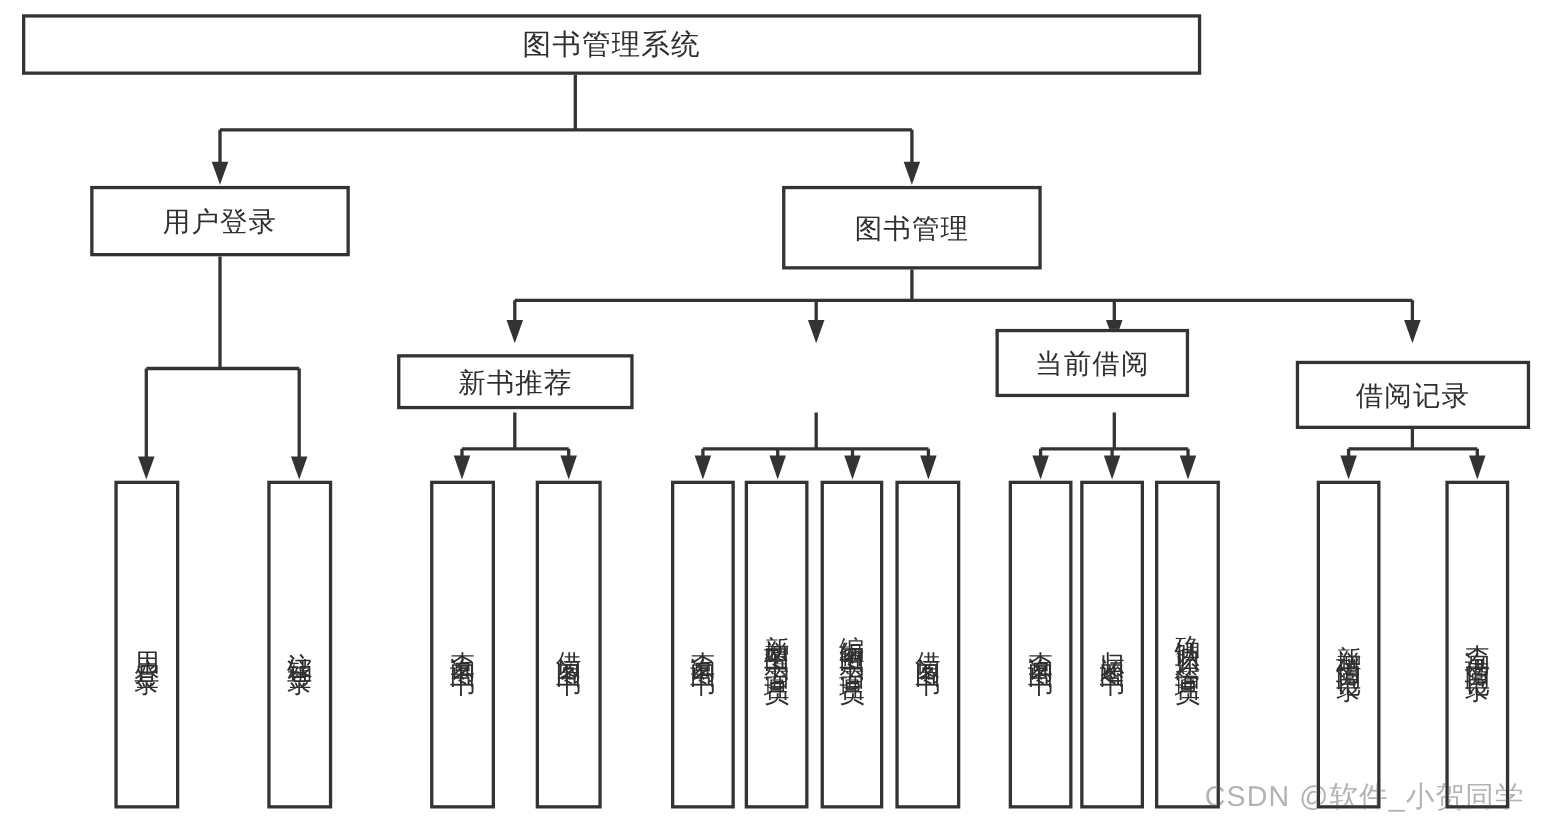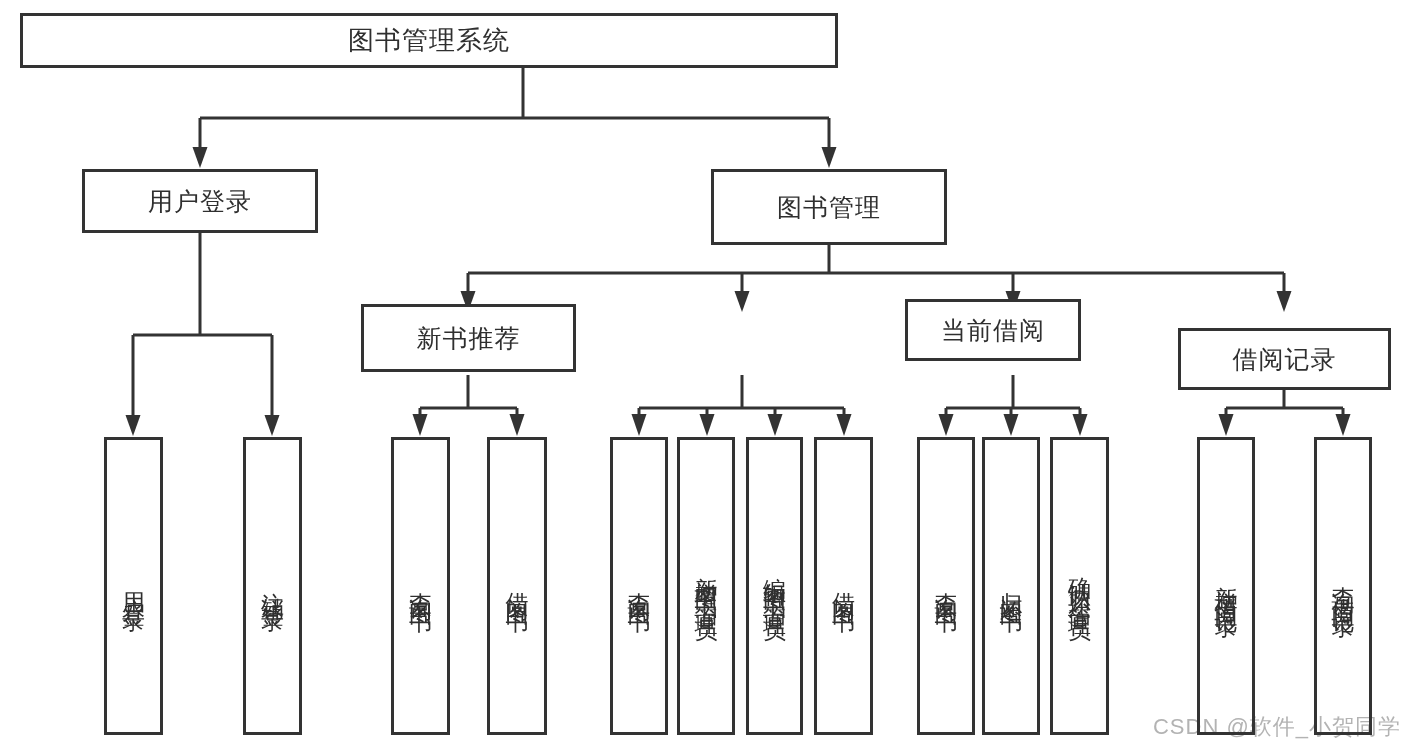--- a/index.html
+++ b/index.html
@@ -33,22 +33,22 @@
   .vnode{font-size:23px;}
   .vnode .vtext{
     writing-mode:vertical-rl;
     text-orientation:mixed;
     letter-spacing:6px;
     line-height:1;
     white-space:nowrap;
   }
   .watermark{
     position:absolute;
-    right:4px;bottom:5px;
-    font-size:22px;
+    right:19px;bottom:5px;
+    font-size:26px;
     color:var(--watermark);
     letter-spacing:1px;
     mix-blend-mode:darken;
     pointer-events:none;
   }
 </style>
 </head>
 <body>
 
 <div id="canvas">
@@ -89,32 +89,32 @@
       <polygon points="1003.5,414 1018.5,414 1011,436"></polygon>
       <polygon points="1072.5,414 1087.5,414 1080,436"></polygon>
     </g>
     <g>
       <path d="M1284 375 V408 M1226 408 H1343 M1226 408 V415 M1343 408 V415"></path>
       <polygon points="1218.5,414 1233.5,414 1226,436"></polygon>
       <polygon points="1335.5,414 1350.5,414 1343,436"></polygon>
     </g>
   </svg>
 
-  <div class="node hnode root" style="left:20px;top:13px;width:818px;height:55px">
+  <div class="node hnode root" style="left:20px;top:13px;width:1072px;height:55px">
     <span>图书管理系统</span>
   </div>
 
   <div class="node hnode" style="left:82px;top:169px;width:236px;height:64px">
     <span>用户登录</span>
   </div>
   <div class="node hnode" style="left:711px;top:169px;width:236px;height:76px">
     <span>图书管理</span>
   </div>
 
-  <div class="node hnode" style="left:361px;top:304px;width:215px;height:68px">
+  <div class="node hnode" style="left:361px;top:322px;width:215px;height:50px">
     <span>新书推荐</span>
   </div>
   <div class="node hnode" style="left:905px;top:299px;width:176px;height:62px">
     <span>当前借阅</span>
   </div>
   <div class="node hnode" style="left:1178px;top:328px;width:213px;height:62px">
     <span>借阅记录</span>
   </div>
 
   <div class="node vnode" style="left:104px;top:437px;width:59px;height:298px">

